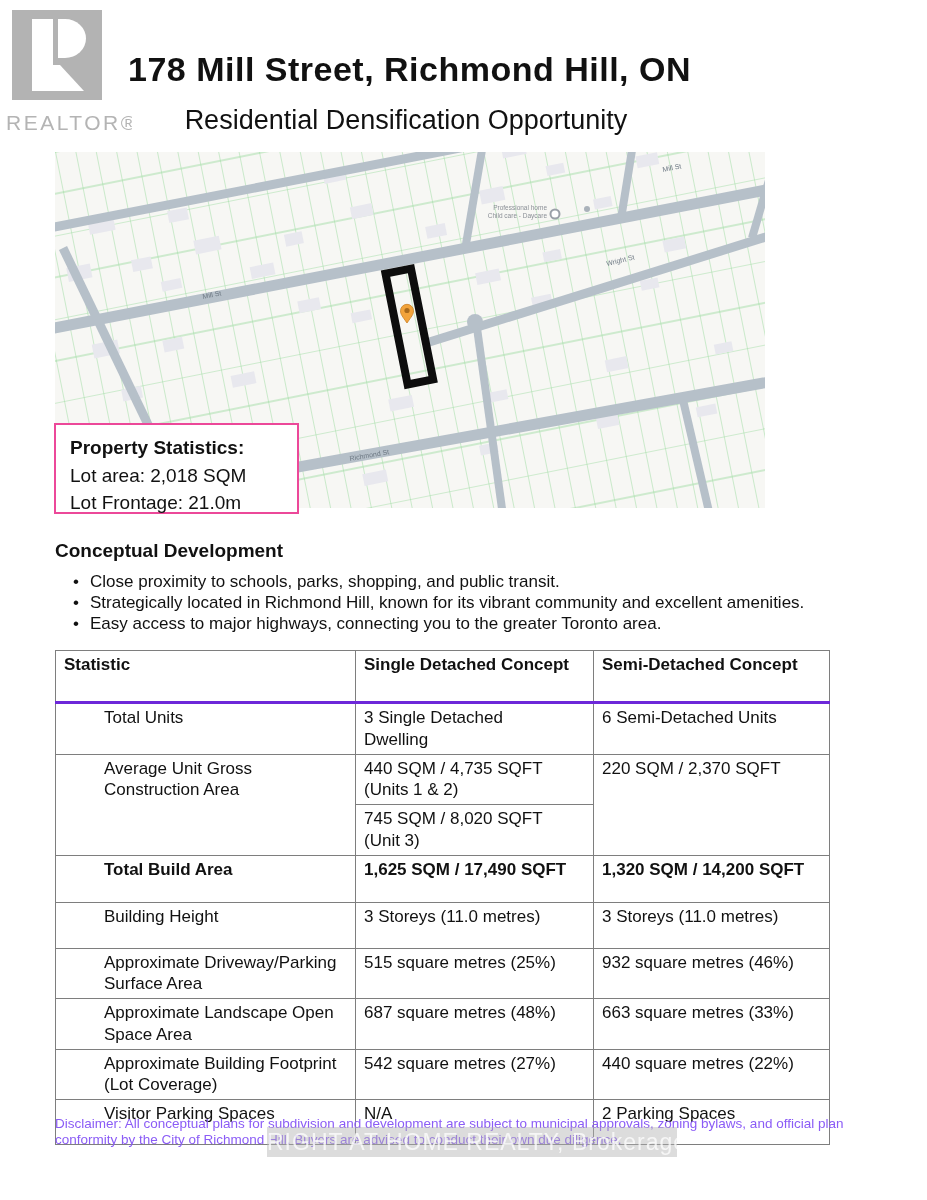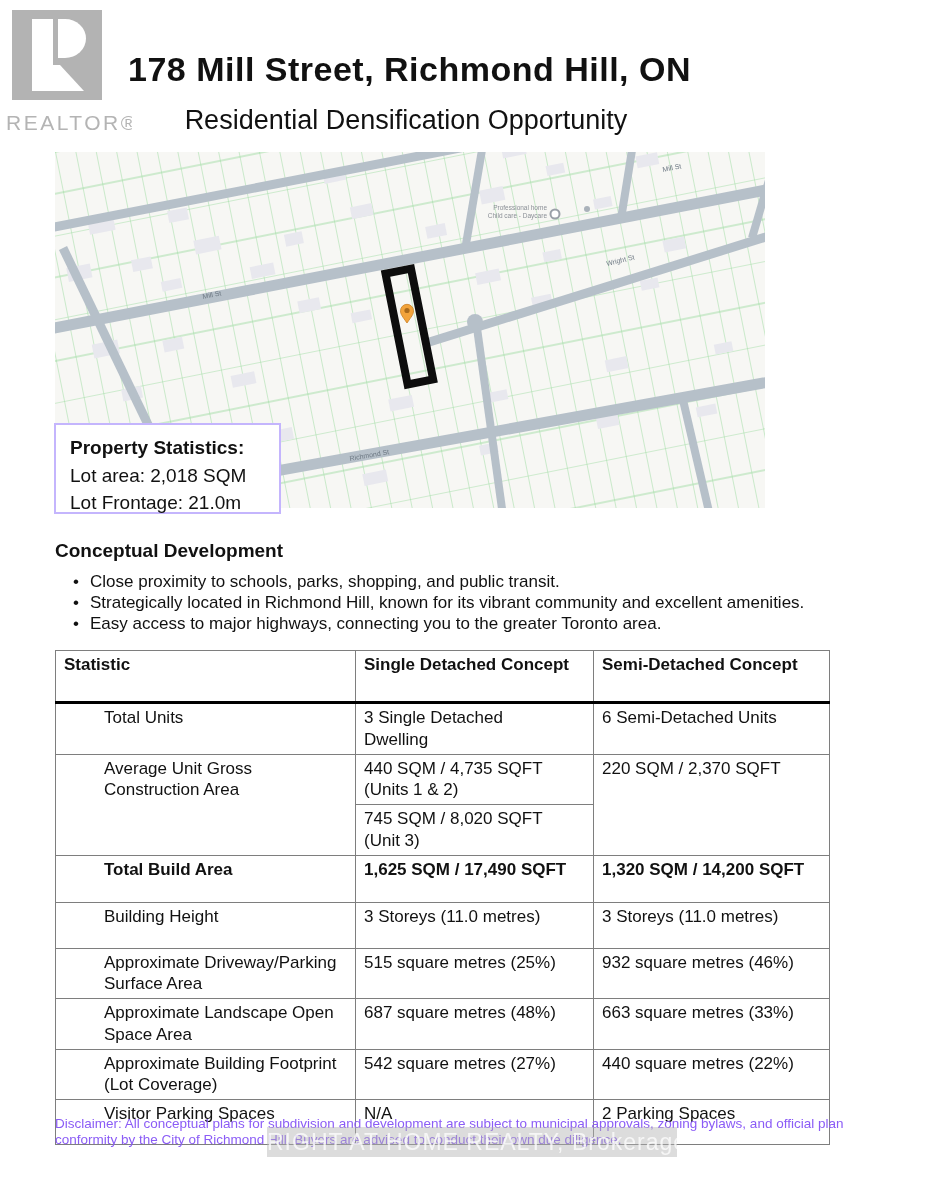--- a/index.html
+++ b/index.html
@@ -6,34 +6,34 @@
   body{width:927px;height:1200px;position:relative;font-family:"Liberation Sans",sans-serif;color:#111;overflow:hidden;}
 
   
   .logo{position:absolute;left:4px;top:8px;width:128px;height:130px;}
   .page-title{position:absolute;left:0;top:50px;width:805px;text-align:center;font-size:34px;font-weight:bold;letter-spacing:.5px;padding-left:14px;box-sizing:border-box;}
   .page-subtitle{position:absolute;left:0;top:105px;width:792px;text-align:center;font-size:27px;padding-left:20px;box-sizing:border-box;}
 
   
   .map-wrap{position:absolute;left:55px;top:152px;width:710px;height:356px;}
   .map-wrap svg{display:block;}
-  .stats-box{position:absolute;left:-1px;top:271px;width:227px;height:91px;background:#fff;border:2px solid #c4b5fd;box-sizing:border-box;padding:9px 0 16px 14px;line-height:1.45;}
+  .stats-box{position:absolute;left:-1px;top:271px;width:245px;height:91px;background:#fff;border:2px solid #ec4899;box-sizing:border-box;padding:9px 0 16px 14px;line-height:1.45;}
   .stats-box .t{font-weight:bold;font-size:19px;}
   .stats-box .l{font-size:19px;}
 
   
   .section-heading{position:absolute;left:55px;top:540px;font-size:19px;font-weight:bold;}
   .bullets{position:absolute;left:90px;top:571px;width:800px;font-size:17px;line-height:21px;}
   .bullets div{position:relative;}
   .bullets div::before{content:"\2022";position:absolute;left:-17px;}
 
   
   table.stats{position:absolute;left:55px;top:650px;border-collapse:collapse;table-layout:fixed;font-size:17px;line-height:1.28;}
   table.stats td,table.stats th{border:1.5px solid #7e7e7e;vertical-align:top;text-align:left;padding:3px 8px;font-weight:normal;box-sizing:border-box;}
-  table.stats th{font-weight:bold;height:52px;border-bottom:3px solid #000000;}
+  table.stats th{font-weight:bold;height:52px;border-bottom:3px solid #6d28d9;}
   td.bt-thick{border-top:3px solid #4a4a4a;}
   tr.bold td{font-weight:bold;}
   .cw1{display:inline-block;max-width:255px;margin-left:40px;}
   .cw2{display:inline-block;max-width:196px;}
 
   
   .disclaimer{position:absolute;left:55px;top:1116px;width:816px;font-size:13.5px;line-height:15.5px;color:#8b5cf6;z-index:2;}
   .watermark{position:absolute;left:267px;top:1127px;width:410px;height:30px;line-height:30px;z-index:3;background:rgba(178,178,178,.45);color:rgba(252,252,252,.8);font-size:23px;letter-spacing:1px;text-align:center;white-space:nowrap;overflow:hidden;pointer-events:none;}
 </style>
 </head>

